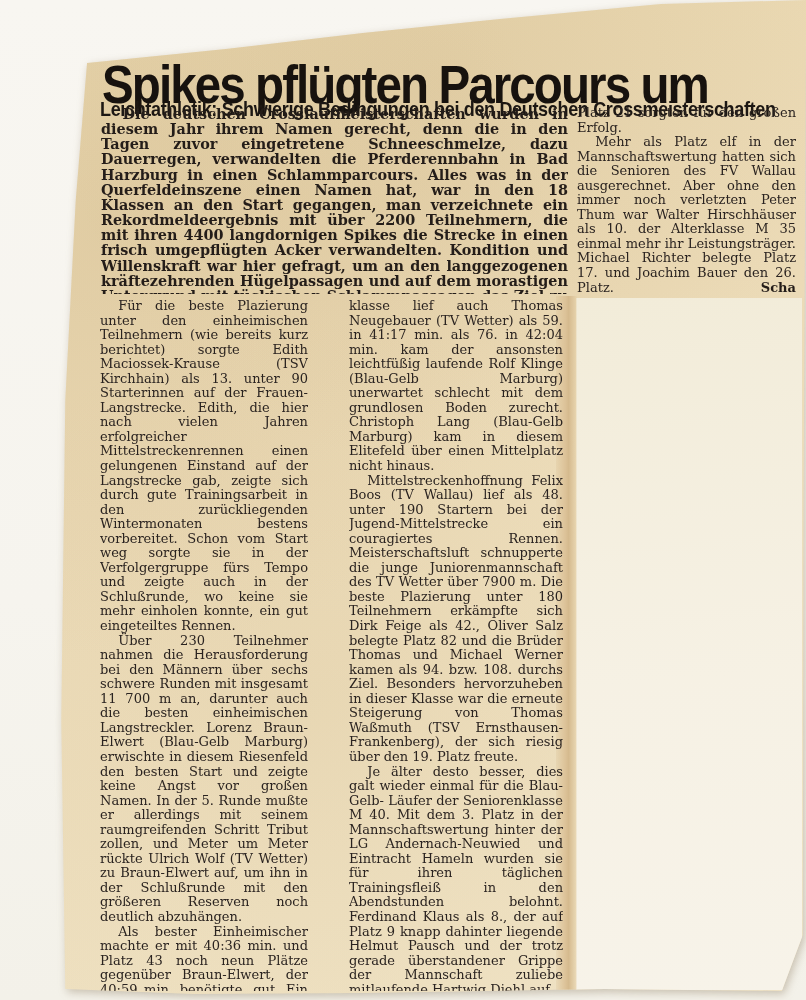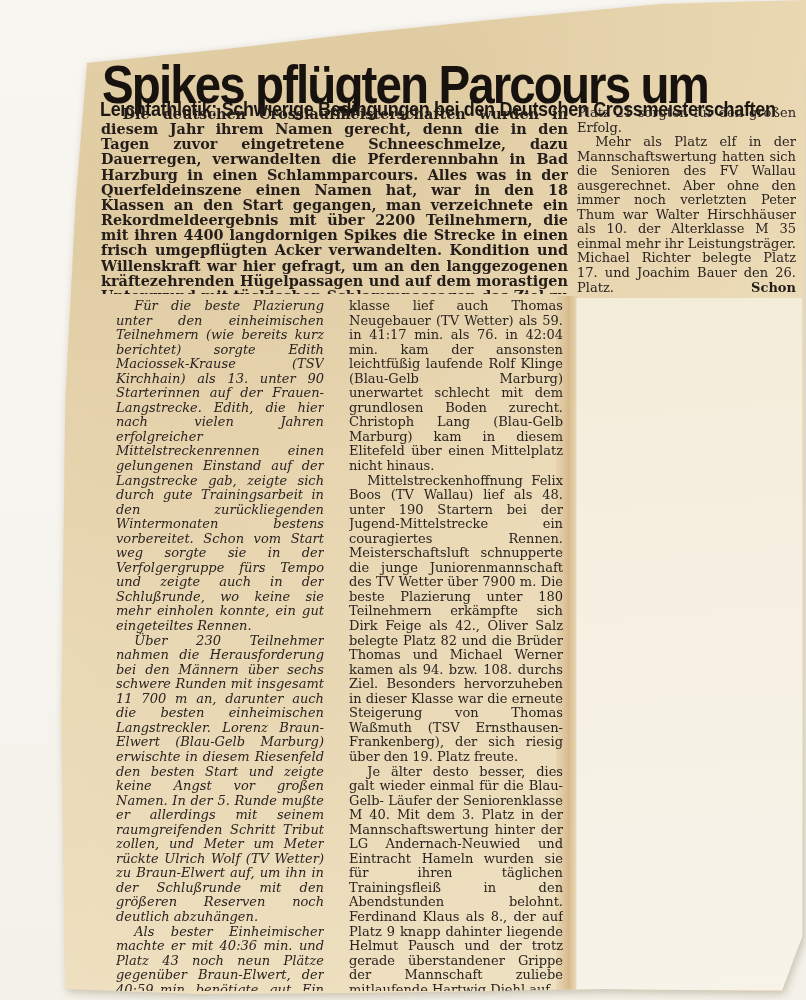--- a/index.html
+++ b/index.html
@@ -52,21 +52,21 @@
     color:#2a2320;font-size:13px;line-height:14.55px;
     text-align:justify;hyphens:auto;-webkit-hyphens:auto;
   }
   .lead{
     position:absolute;left:101px;top:106px;width:467px;height:188px;overflow:hidden;
     font-weight:bold;font-size:14.4px;line-height:15.15px;color:#241d19;
     text-align:justify;hyphens:auto;-webkit-hyphens:auto;
   }
   .lead p{margin:0;text-indent:1.5em;}
   .col{position:absolute;overflow:hidden;}
-  .col-1{left:116px;top:299px;width:208px;height:692px;font-style:italic;}
+  .col-1{left:100px;top:299px;width:208px;height:692px;}
   .col-2{left:349px;top:299px;width:214px;height:692px;}
   .col-3{left:577px;top:106px;width:219px;height:200px;}
   .col p{margin:0;}
   .col p.indent{text-indent:1.4em;}
   .byline{float:right;font-weight:bold;color:#241d19;}
 </style>
 </head>
 <body>
 
 <div class="scan">
@@ -91,18 +91,18 @@
       </div>
 
       <div class="col col-2 bodytext">
         <p>klasse lief auch Thomas Neugebauer (TV Wetter) als 59. in 41:17 min. als 76. in 42:04 min. kam der ansonsten leichtfüßig laufende Rolf Klinge (Blau-Gelb Marburg) unerwartet schlecht mit dem grundlosen Boden zurecht. Christoph Lang (Blau-Gelb Marburg) kam in diesem Elitefeld über einen Mittelplatz nicht hinaus.</p>
         <p class="indent">Mittelstreckenhoffnung Felix Boos (TV Wallau) lief als 48. unter 190 Startern bei der Jugend-Mittelstrecke ein couragiertes Rennen. Meisterschaftsluft schnupperte die junge Juniorenmannschaft des TV Wetter über 7900 m. Die beste Plazierung unter 180 Teilnehmern erkämpfte sich Dirk Feige als 42., Oliver Salz belegte Platz 82 und die Brüder Thomas und Michael Werner kamen als 94. bzw. 108. durchs Ziel. Besonders hervorzuheben in dieser Klasse war die erneute Steigerung von Thomas Waßmuth (TSV Ernsthausen-Frankenberg), der sich riesig über den 19. Platz freute.</p>
         <p class="indent">Je älter desto besser, dies galt wieder einmal für die Blau-Gelb- Läufer der Seniorenklasse M 40. Mit dem 3. Platz in der Mannschaftswertung hinter der LG Andernach-Neuwied und Eintracht Hameln wurden sie für ihren täglichen Trainingsfleiß in den Abendstunden belohnt. Ferdinand Klaus als 8., der auf Platz 9 knapp dahinter liegende Helmut Pausch und der trotz gerade überstandener Grippe der Mannschaft zuliebe mitlaufende Hartwig Diehl auf</p>
       </div>
 
       <div class="col col-3 bodytext">
         <p>Platz 21 sorgten für den großen Erfolg.</p>
-        <p class="indent"><span>Mehr als Platz elf in der Mannschaftswertung hatten sich die Senioren des FV Wallau ausgerechnet. Aber ohne den immer noch verletzten Peter Thum war Walter Hirschhäuser als 10. der Alterklasse M 35 einmal mehr ihr Leistungsträger. Michael Richter belegte Platz 17. und Joachim Bauer den 26. Platz.</span><span class="byline">Schon</span></p>
+        <p class="indent"><span>Mehr als Platz elf in der Mannschaftswertung hatten sich die Senioren des FV Wallau ausgerechnet. Aber ohne den immer noch verletzten Peter Thum war Walter Hirschhäuser als 10. der Alterklasse M 35 einmal mehr ihr Leistungsträger. Michael Richter belegte Platz 17. und Joachim Bauer den 26. Platz.</span><span class="byline">Scha</span></p>
       </div>
 
     </div>
   </div>
 </div>
 
 </body></html>

